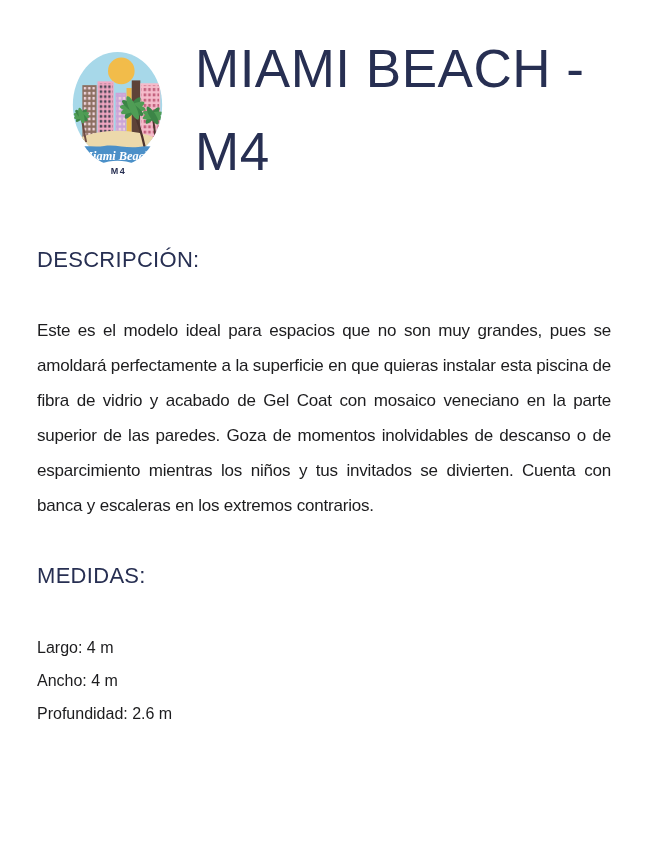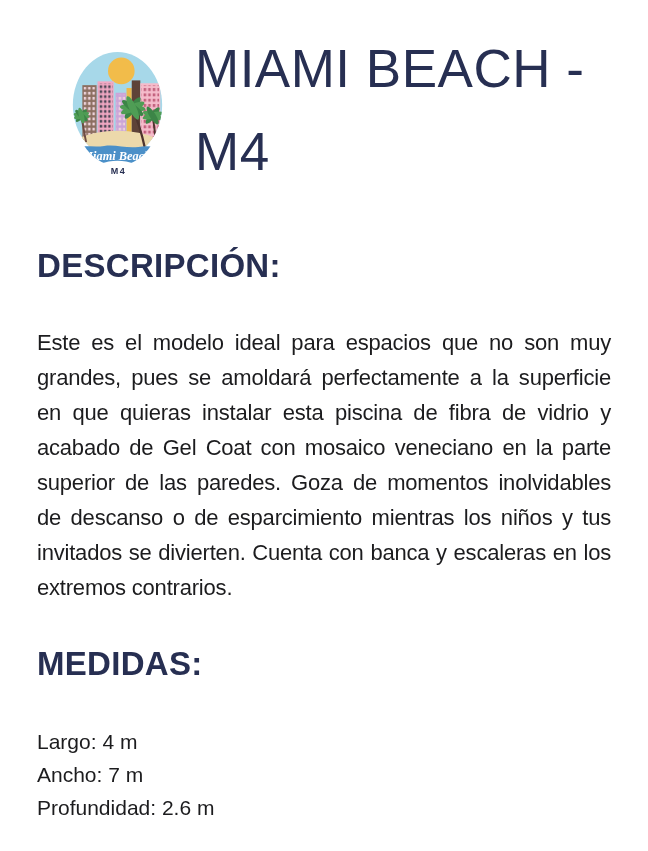--- a/index.html
+++ b/index.html
@@ -34,39 +34,39 @@
     margin: 0;
     max-width: 430px;
     font-size: 53px;
     font-weight: 400;
     line-height: 1.56;
     letter-spacing: 0.5px;
     color: #272f52;
   }
   .section-heading {
     margin: 0;
-    font-size: 33px;
-    font-weight: 700;
+    font-size: 22px;
+    font-weight: 400;
     letter-spacing: 0.3px;
     color: #272f52;
   }
   .description-section { margin-top: 54px; }
   .description-body {
     margin: 40px 0 0 0;
-    font-size: 22px;
+    font-size: 17px;
     line-height: 35px;
     letter-spacing: -0.2px;
     color: #1c1c1e;
     text-align: justify;
   }
   .measurements-section { margin-top: 40px; }
   .measurements-list { margin-top: 42px; }
   .measure-line {
     margin: 0;
-    font-size: 21px;
+    font-size: 16px;
     line-height: 33px;
     color: #1c1c1e;
   }
   .logo-script {
     font-family: "Liberation Serif", serif;
     font-style: italic;
     font-weight: 700;
   }
   .logo-model {
     font-family: "Liberation Sans", sans-serif;
@@ -161,18 +161,18 @@
 
   <section class="description-section">
     <h2 class="section-heading">DESCRIPCIÓN:</h2>
     <p class="description-body">Este es el modelo ideal para espacios que no son muy grandes, pues se amoldará perfectamente a la superficie en que quieras instalar esta piscina de fibra de vidrio y acabado de Gel Coat con mosaico veneciano en la parte superior de las paredes. Goza de momentos inolvidables de descanso o de esparcimiento mientras los niños y tus invitados se divierten. Cuenta con banca y escaleras en los extremos contrarios.</p>
   </section>
 
   <section class="measurements-section">
     <h2 class="section-heading">MEDIDAS:</h2>
     <div class="measurements-list">
       <p class="measure-line">Largo: 4 m</p>
-      <p class="measure-line">Ancho: 7 m</p>
+      <p class="measure-line">Ancho: 4 m</p>
       <p class="measure-line">Profundidad: 2.6 m</p>
     </div>
   </section>
 
 </div>
 
 </body></html>

